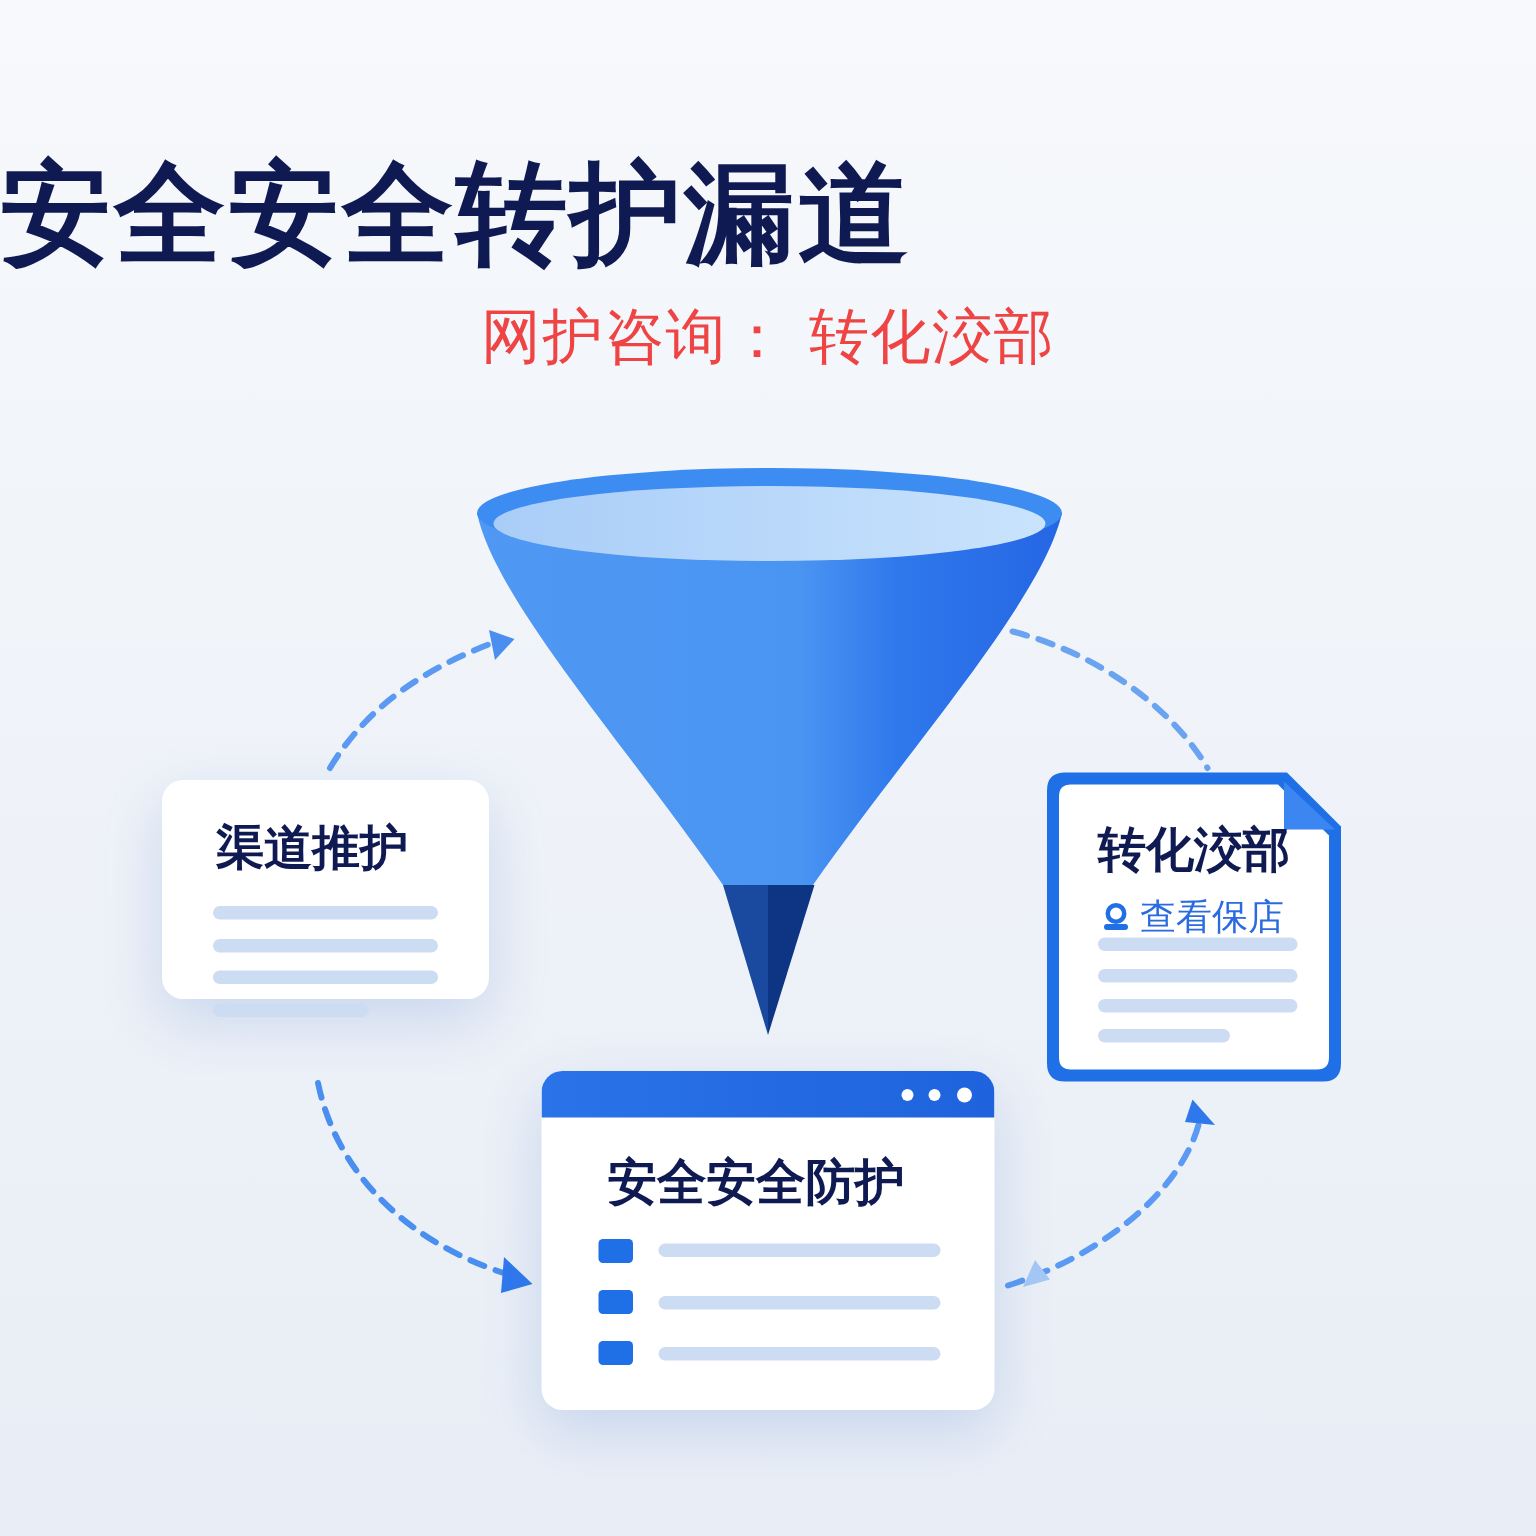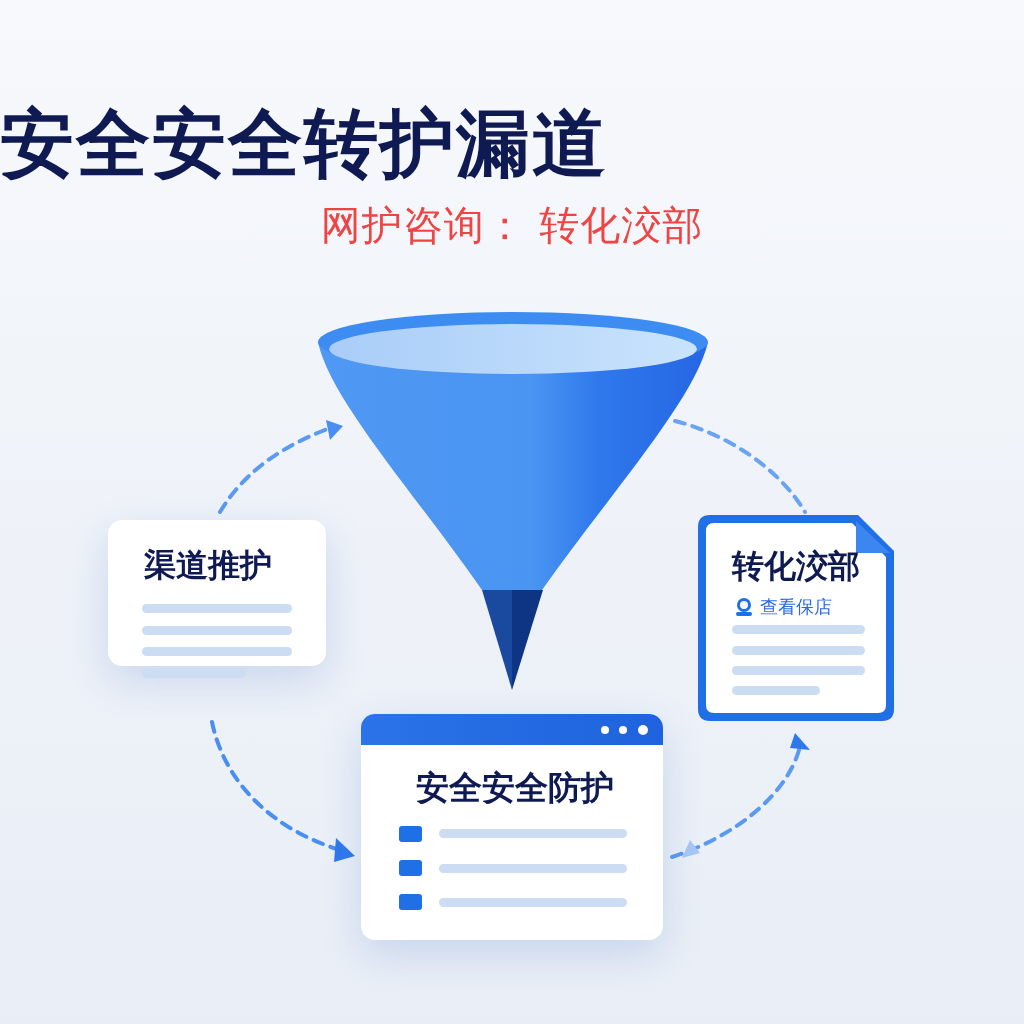--- a/index.html
+++ b/index.html
@@ -35,31 +35,31 @@
     #card-left { left: 108px; top: 520px; width: 218px; height: 146px; font-family: Liberation Mono, monospace; }
     #card-left .card-title { left: 36px; top: 24px; font-size: 32px; }
     
     #card-right {
       left: 698px; top: 515px; width: 196px; height: 206px; background: transparent;
       box-shadow: none;
     }
     #card-right .card-title { left: 34px; top: 30px; font-size: 32px; }
     .viewlink {
       position: absolute; left: 36px; top: 80px; display: flex; align-items: center;
-      color: #2a6be0; font-size: 18px; white-space: nowrap;
+      color: #2a6be0; font-size: 24px; white-space: nowrap;
     }
     .viewlink .uicon { width: 20px; height: 20px; margin-right: 6px; }
     
     #card-bottom { left: 361px; top: 714px; width: 302px; height: 226px; overflow: hidden; }
     .win-bar {
       position: absolute; left: 0; top: 0; width: 100%; height: 31px;
       background: linear-gradient(90deg, #2a73e8, #1e63dd);
     }
     .dot { position: absolute; top: 12px; width: 8px; height: 8px; border-radius: 50%; background: #fff; }
-    #card-bottom .card-title { left: 44px; top: 52px; font-size: 33px; margin-left: 11px; }
+    #card-bottom .card-title { left: 44px; top: 52px; font-size: 33px; }
   </style>
 </head>
 <body>
 
 <div class="title">安全安全转护漏道</div>
 <div class="subtitle">网护咨询： 转化洨部</div>
 
 <svg class="diagram" width="1024" height="1024" viewBox="0 0 1024 1024">
   <defs>
     <linearGradient id="fbody" x1="0" y1="0" x2="1" y2="0">

